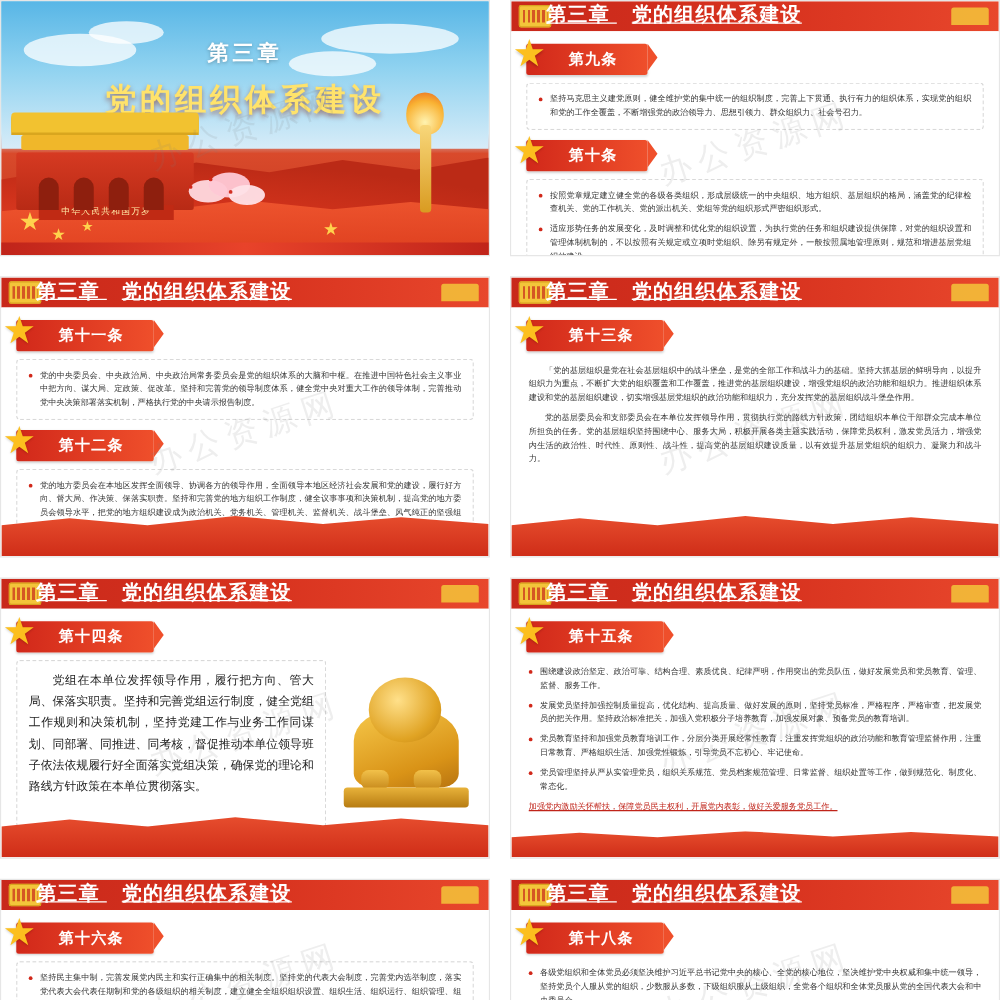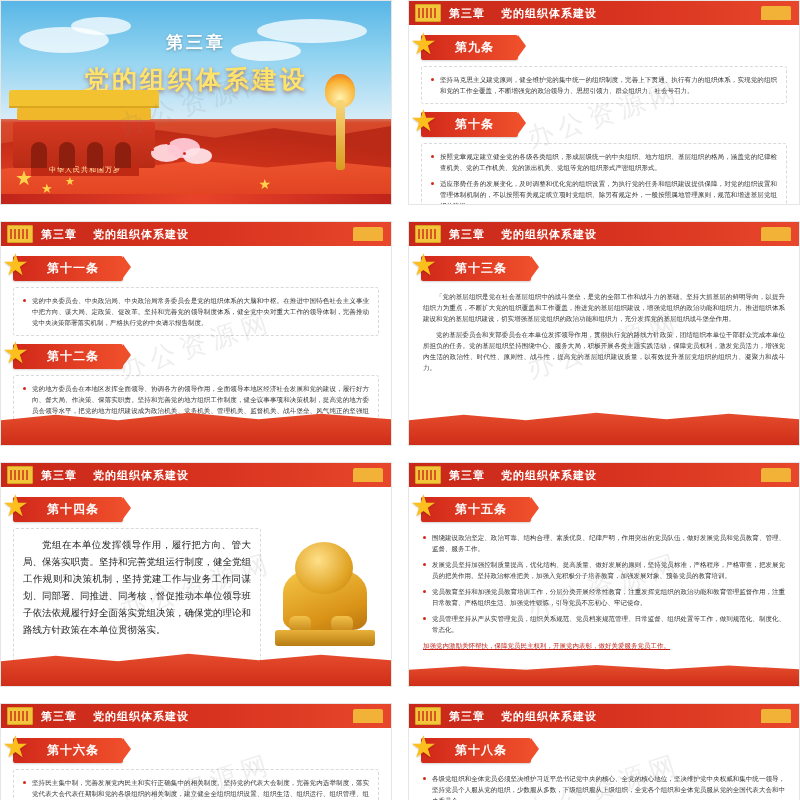--- a/index.html
+++ b/index.html
@@ -119,22 +119,22 @@
     position:absolute;left:6px;top:3px;width:26px;height:18px;
     background:#f3c53a;border-radius:2px;
     box-shadow:inset 0 0 0 1px #d8a31f;
   }
   .hdr .emblem:after{
     content:"";position:absolute;left:3px;top:4px;width:20px;height:10px;
     background:repeating-linear-gradient(90deg,#c8281a 0 2px,#f3c53a 2px 4px);
     opacity:.7;
   }
   .hdr .htxt{
-    position:absolute;left:40px;top:0;height:24px;line-height:24px;
-    color:#fff;font-size:11px;font-weight:bold;letter-spacing:1px;
+    position:absolute;left:28px;top:0;height:24px;line-height:24px;
+    color:#fff;font-size:16px;font-weight:bold;letter-spacing:1px;text-decoration:underline;
   }
   .hdr .htxt .sub{margin-left:12px;}
   .hdr .tiny-gate{
     position:absolute;right:8px;top:5px;width:30px;height:14px;
     background:#f3c53a;border-radius:2px 2px 0 0;opacity:.85;
   }
 
   .body{
     position:relative;
     height:calc(100% - 24px);

